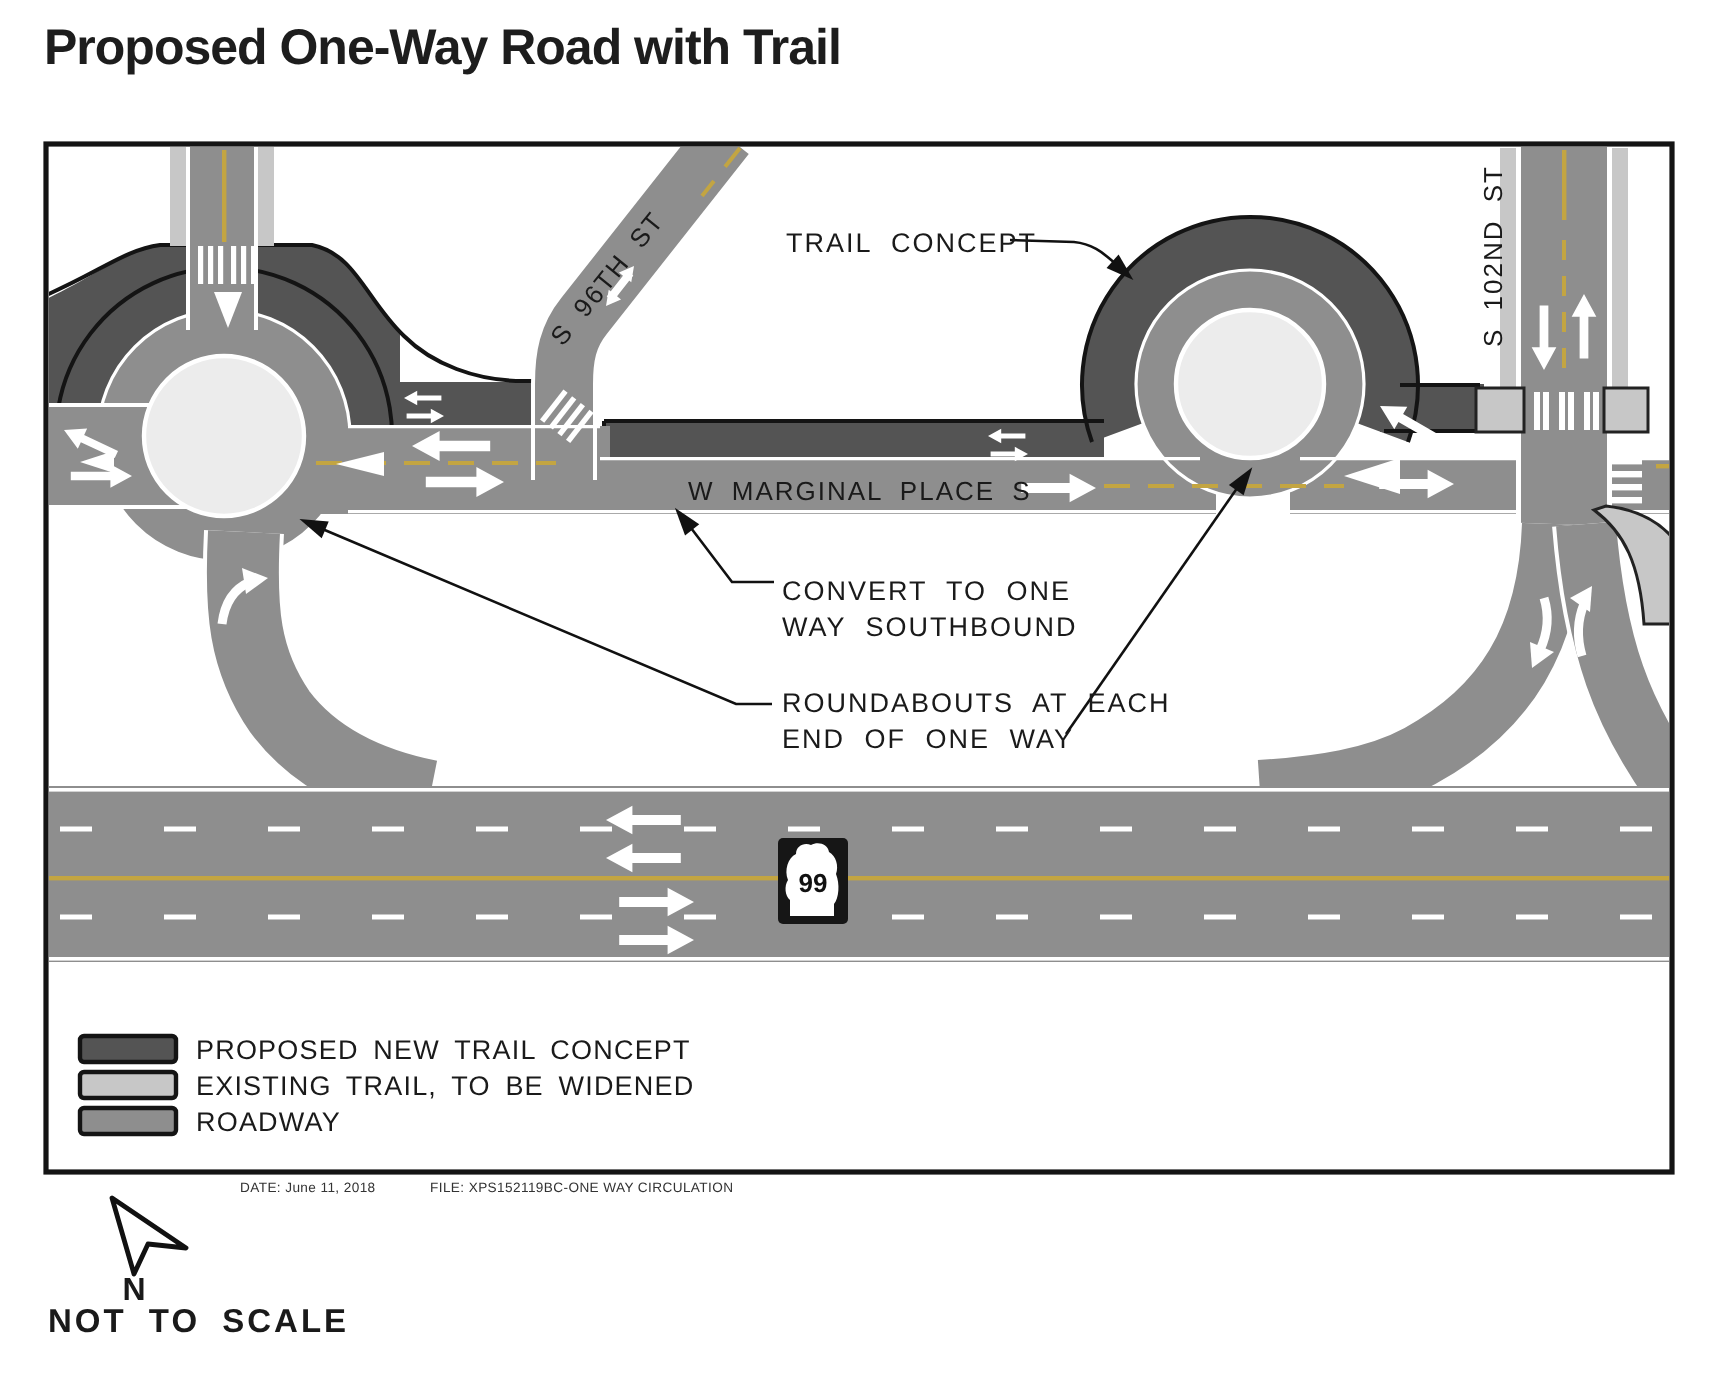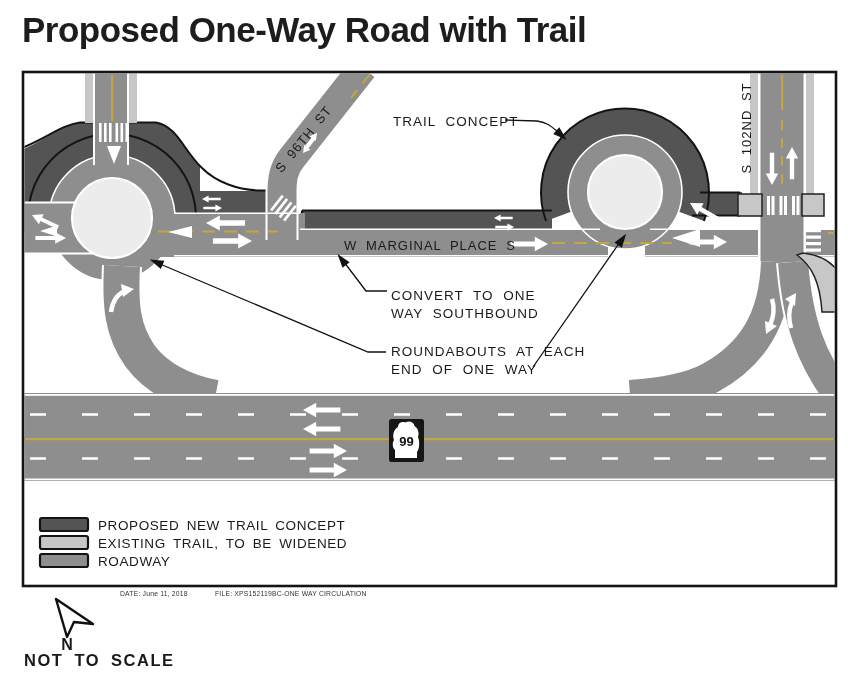--- a/index.html
+++ b/index.html
@@ -1,19 +1,19 @@
 <!DOCTYPE html>
 <html><head>
 <meta charset="utf-8">
 <style>
   html,body{margin:0;padding:0;background:#ffffff;}
   body{width:859px;height:687px;position:relative;font-family:"Liberation Sans",sans-serif;overflow:hidden;}
   .title{
     position:absolute;left:22px;top:10px;margin:0;
-    font-size:35px;font-weight:bold;letter-spacing:-0.5px;color:#1d1d1d;
+    font-size:25px;font-weight:bold;letter-spacing:-0.5px;color:#1d1d1d;
     font-family:"Liberation Sans",sans-serif;white-space:nowrap;
   }
   svg text{font-family:"Liberation Sans",sans-serif;fill:#1a1a1a;}
   .annot{font-size:13.5px;letter-spacing:1px;word-spacing:5px;font-weight:500;}
   .street{font-size:13px;letter-spacing:1px;word-spacing:4px;font-weight:500;}
   .legendtxt{font-size:13.5px;letter-spacing:0.6px;word-spacing:3px;font-weight:500;}
   .foot{font-size:6.8px;letter-spacing:0.2px;fill:#333;}
   .scale{font-size:16.5px;font-weight:600;letter-spacing:1.5px;word-spacing:5px;}
   .north{font-size:16px;font-weight:600;}
   .shieldnum{font-size:13px;font-weight:bold;fill:#111;}

